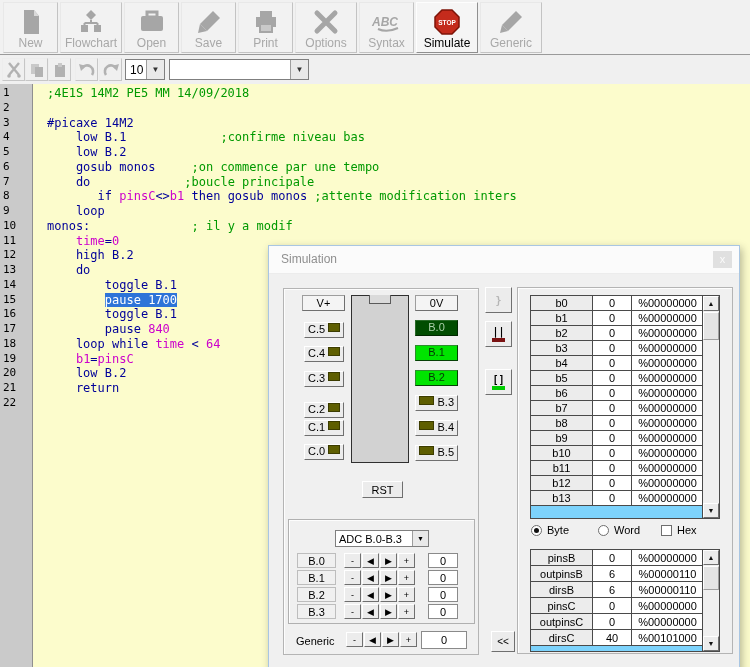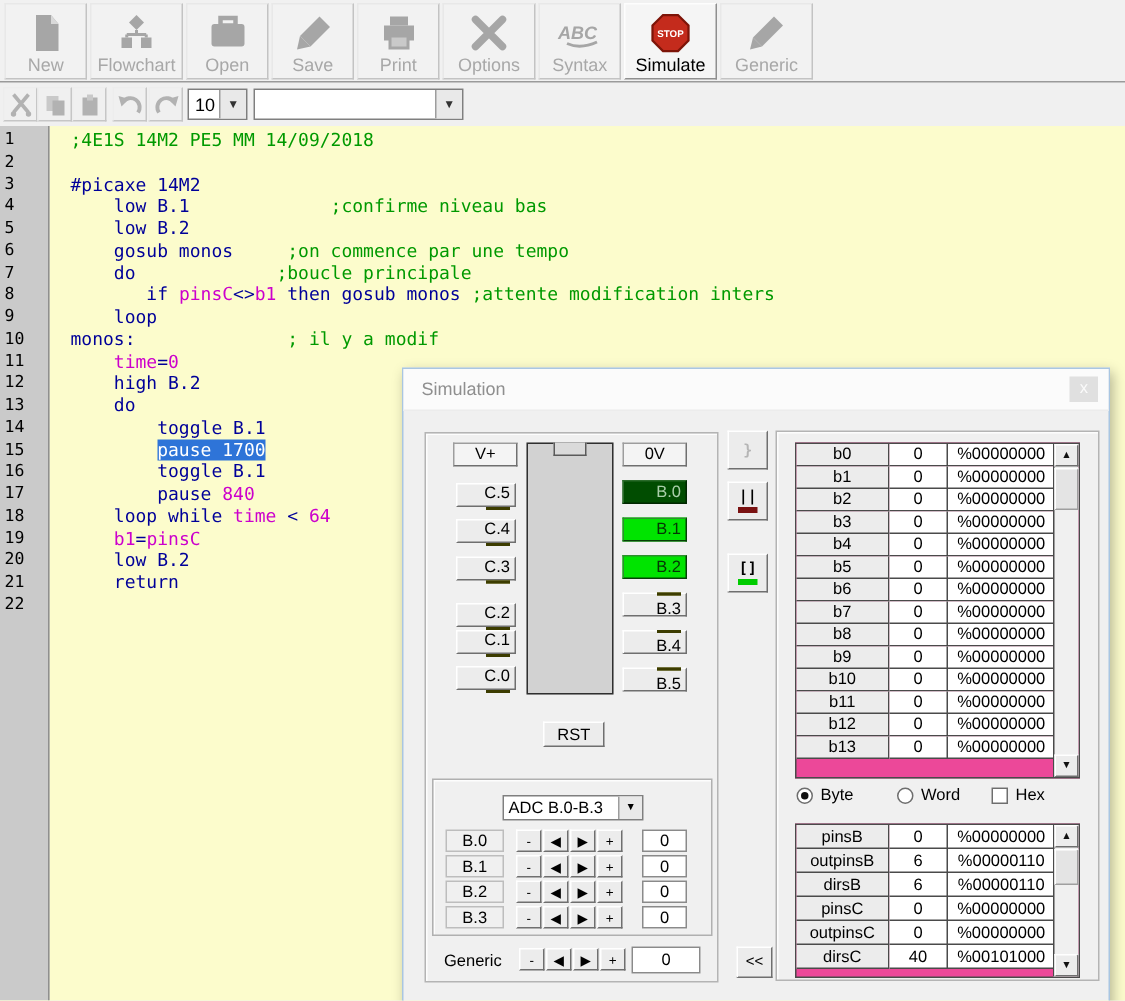--- a/index.html
+++ b/index.html
@@ -58,38 +58,38 @@
 
   .b3d{background:#ececec;border-top:1px solid #ffffff;border-left:1px solid #ffffff;
        border-right:1px solid #6f6f6f;border-bottom:1px solid #6f6f6f;box-sizing:border-box;
        font-size:11px;color:#000;display:flex;align-items:center;justify-content:center;}
   .powerbtn{position:absolute;width:43px;height:16px;background:#f4f4f4;border:1px solid #9d9d9d;
             border-bottom-color:#6f6f6f;border-right-color:#6f6f6f;box-sizing:border-box;
             font-size:11px;display:flex;align-items:center;justify-content:center;}
   #chip{position:absolute;left:67px;top:6px;width:58px;height:168px;background:#d2d2d2;border:1px solid #2f2f2f;box-sizing:border-box;}
   #chip-notch{position:absolute;left:50%;top:-1px;transform:translateX(-50%);width:22px;height:9px;
               background:#dadada;border:1px solid #5a5a5a;border-top:none;box-sizing:border-box;}
-  .pinbtn{position:absolute;height:16px;display:flex;align-items:flex-end;gap:3px;padding:0 3px;flex-direction:column;}
+  .pinbtn{position:absolute;height:16px;display:flex;align-items:flex-start;gap:3px;padding:0 3px;}
   .pinbtn .led{width:14px;height:7px;background:#5e5e00;border:1px solid #3c3c00;}
   .pinbtn .plabel{font-size:11px;}
   .pin-left{left:20px;width:40px;justify-content:space-between;}
   .pin-right{left:131px;width:43px;}
   .pin-on-high{background:#00e400 !important;border-color:#2d8f2d #064006 #064006 #2d8f2d !important;justify-content:center;}
   .pin-on-high .plabel{color:#053505;}
   .pin-on-low{background:#014d01 !important;border-color:#2a6b2a #012701 #012701 #2a6b2a !important;justify-content:center;}
   .pin-on-low .plabel{color:#aacfaa;}
   #rst{position:absolute;left:78px;top:192px;width:41px;height:17px;}
 
   .ctrlbtn{position:absolute;left:216px;width:27px;height:26px;flex-direction:column;gap:1px;
            font-family:"DejaVu Sans Mono",monospace;font-weight:bold;font-size:10px;}
   .ctrlbtn .bar{width:13px;height:4px;}
   .ctrlbtn.disabled{color:#b5b5b5;}
 
   
-  .simtable{position:absolute;border:1px solid #4a4a4a;background:#ec4899;box-sizing:border-box;}
+  .simtable{position:absolute;border:1px solid #4a4a4a;background:#7dd3fc;box-sizing:border-box;}
   .trow{display:flex;}
   .tcell{border-right:1px solid #4a4a4a;border-bottom:1px solid #4a4a4a;box-sizing:border-box;
          font-size:11px;display:flex;align-items:center;justify-content:center;background:#fff;overflow:hidden;}
   .tcell.name{background:#ececec;}
   .trow:last-child .tcell{border-bottom:none;}
   .sb{position:absolute;right:0;top:0;bottom:0;width:17px;background:#f0f0f0;border-left:1px solid #4a4a4a;box-sizing:border-box;}
   .sb .sbbtn{position:absolute;left:0;width:16px;height:15px;font-size:7px;color:#111;}
   .sb .up{top:0;}
   .sb .down{bottom:0;}
   .sb .thumb{position:absolute;left:0;top:16px;width:16px;height:28px;background:#e4e4e4;

